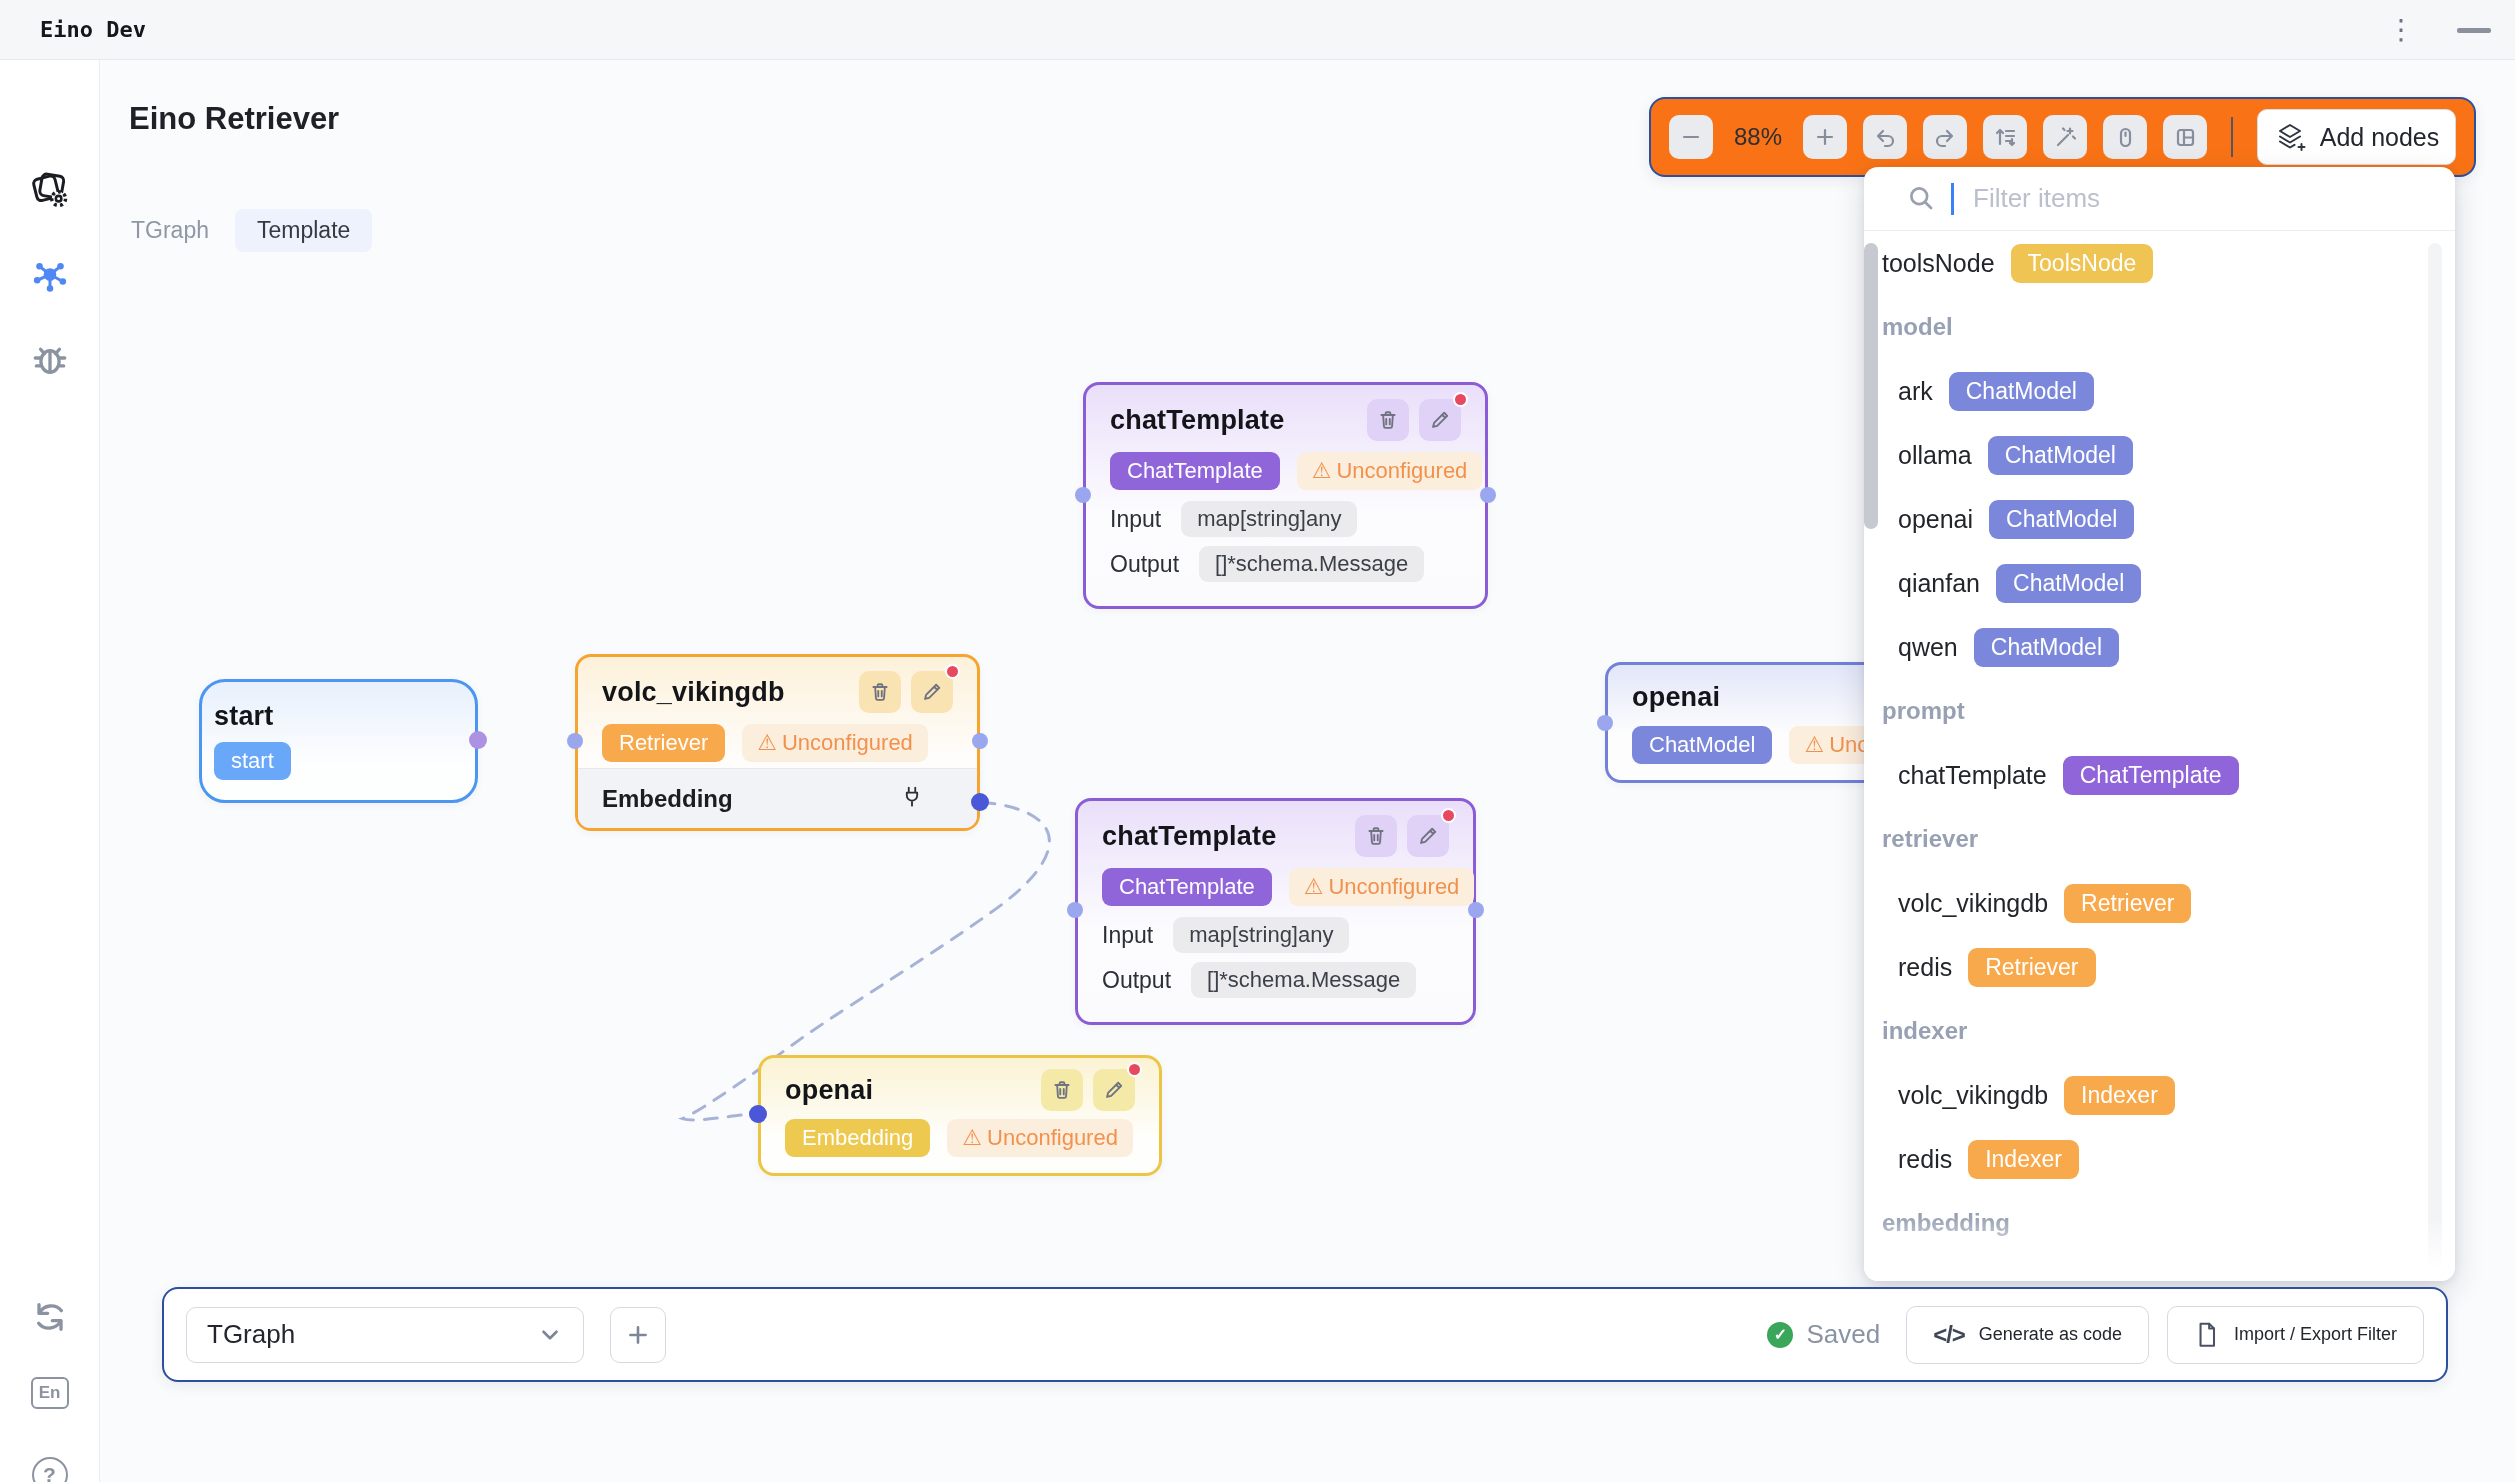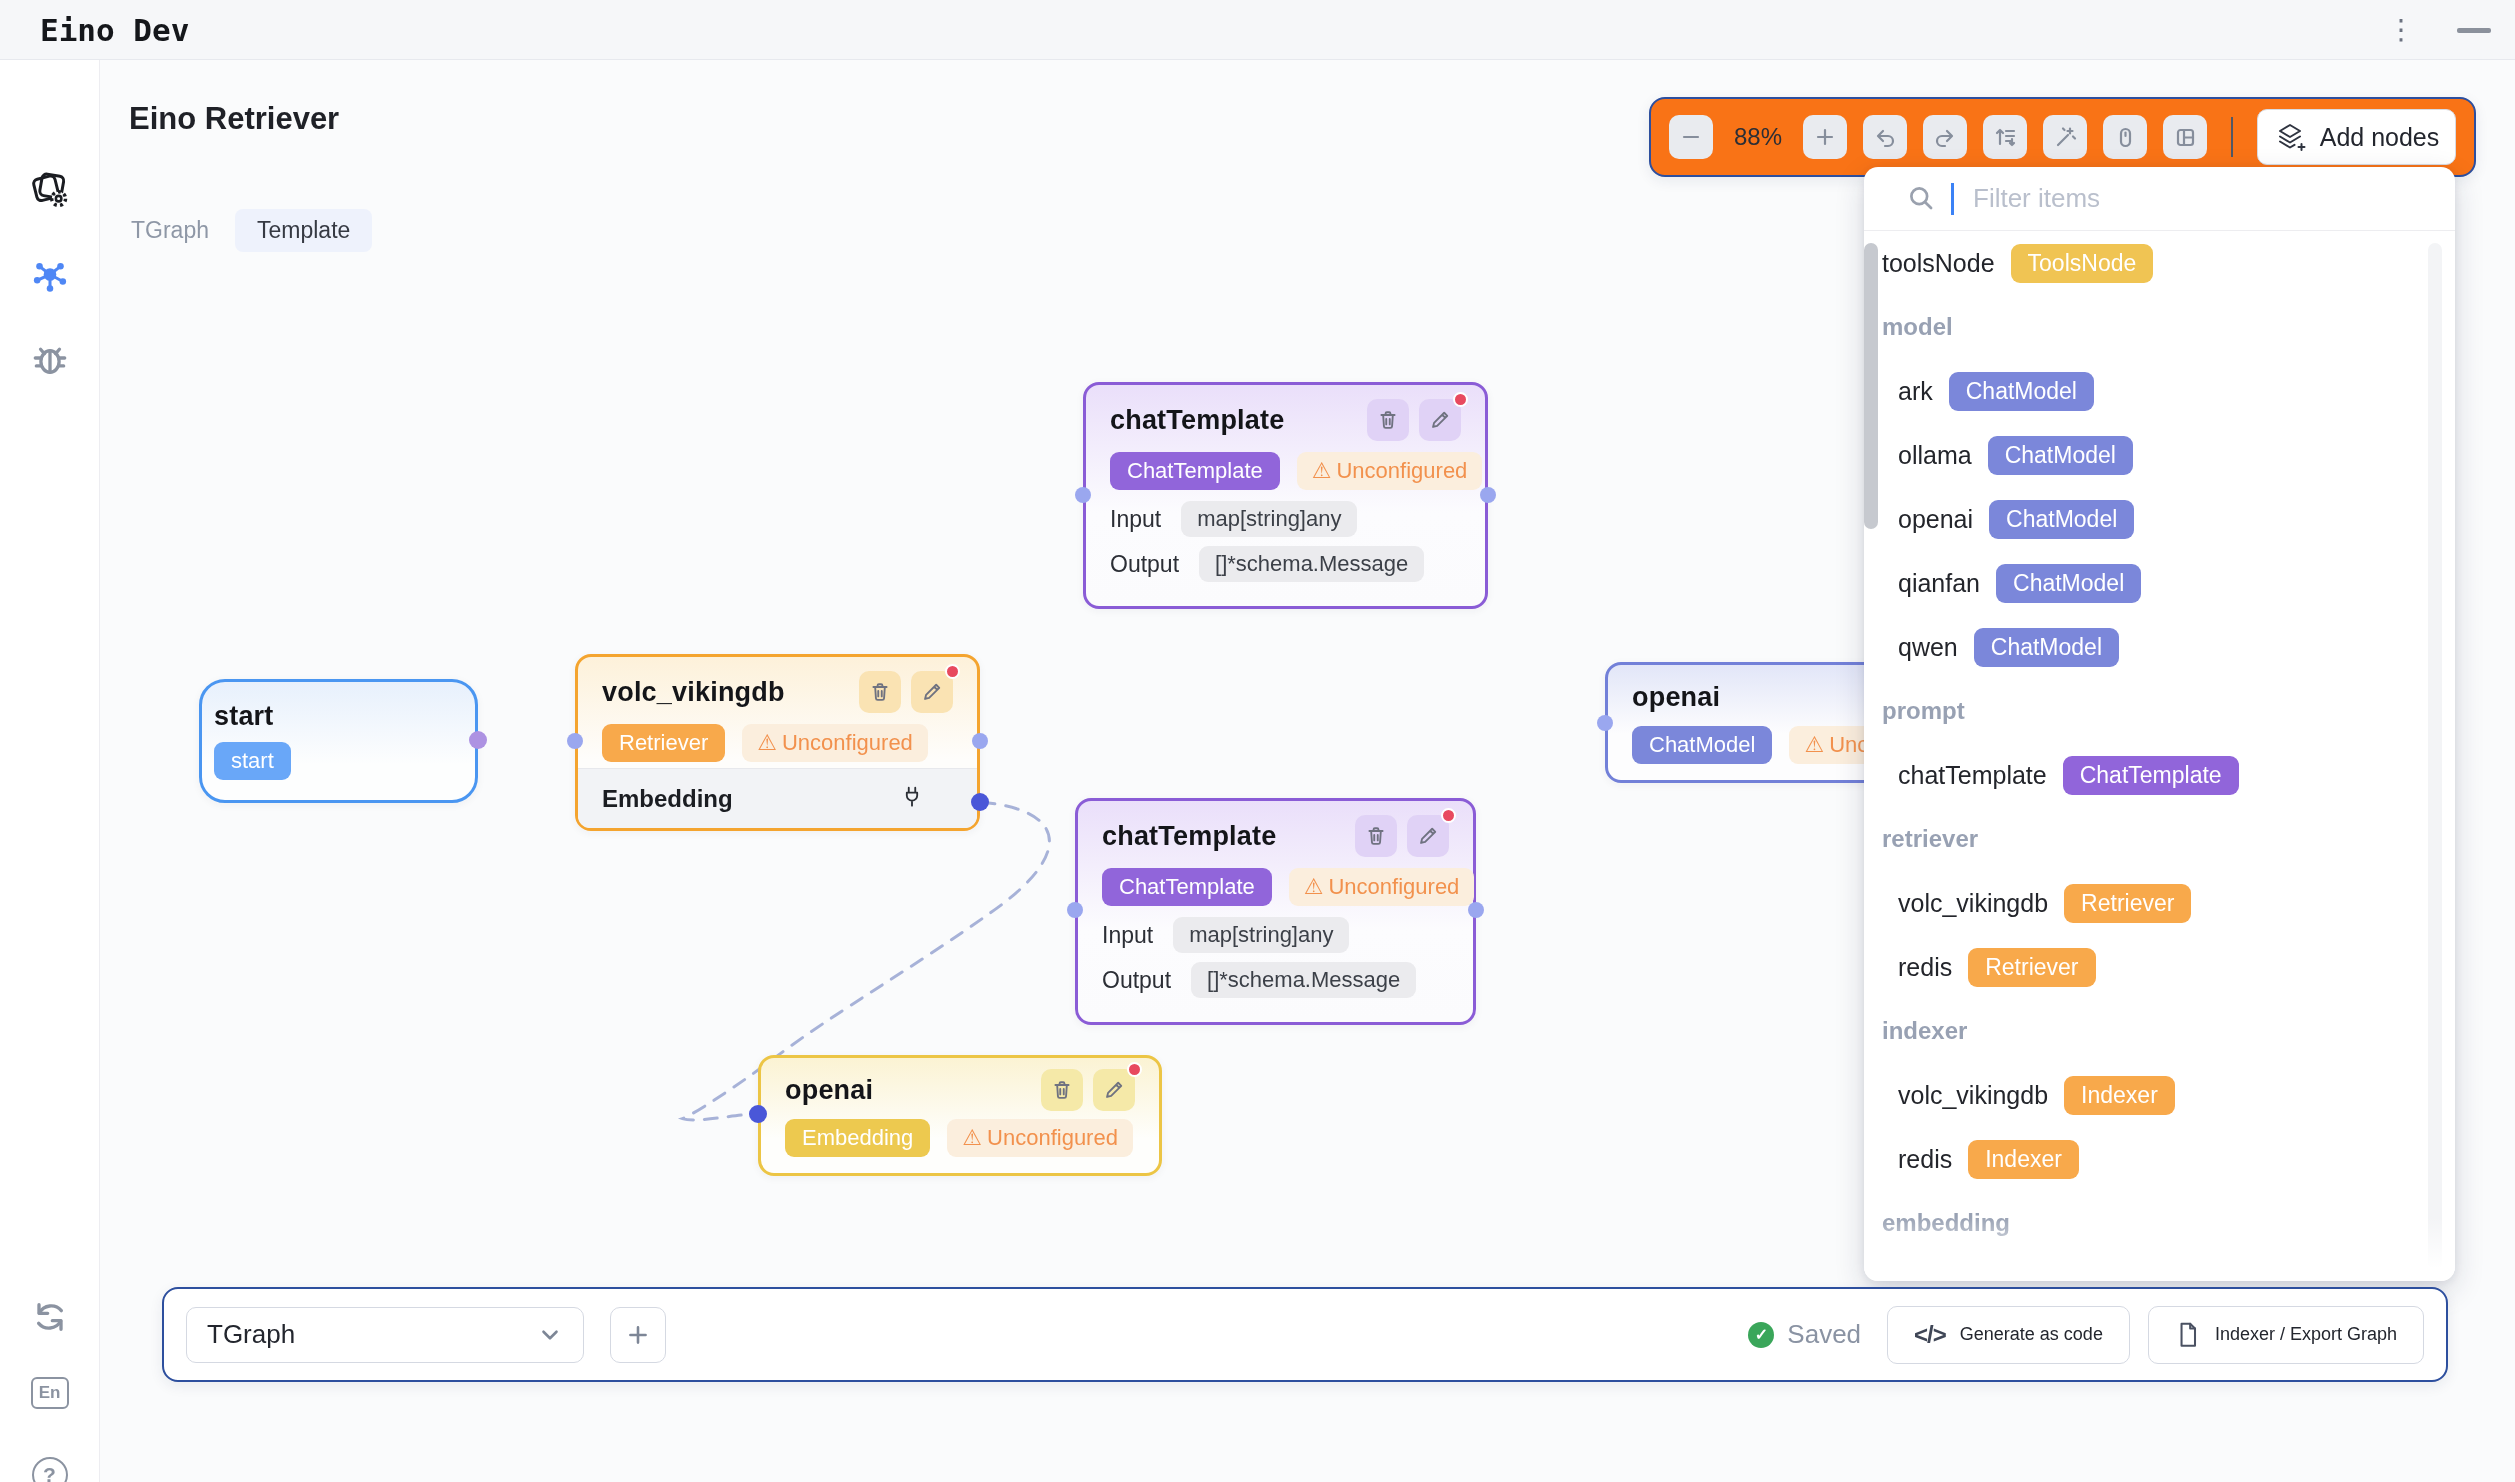--- a/index.html
+++ b/index.html
@@ -3,21 +3,21 @@
 <meta charset="utf-8">
 <style>
   * { margin:0; padding:0; box-sizing:border-box; }
   html,body { width:2515px; height:1483px; overflow:hidden; }
   body { font-family:"Liberation Sans", sans-serif; background:#fafbfc; color:#1c1e24; }
   .app { position:relative; width:2515px; height:1483px; background:#fafbfc; overflow:hidden; }
 
   
   .topbar { position:absolute; top:0; left:0; right:0; height:60px; background:#f6f7f9;
     border-bottom:1px solid #e7e9ee; z-index:9; display:flex; align-items:center; }
-  .app-title { font-family:"DejaVu Sans Mono", monospace; font-weight:bold; font-size:31px;
+  .app-title { font-family:"DejaVu Sans Mono", monospace; font-weight:bold; font-size:22px;
     color:#15171b; margin-left:40px; }
   .win-controls { position:absolute; right:24px; top:0; height:60px; display:flex; align-items:center; gap:42px; }
   .menu-dots { font-size:28px; color:#6b7280; line-height:1; }
   .minimize { width:34px; height:5px; background:#8b919c; border-radius:2px; }
 
   
   .sidebar { position:absolute; top:60px; left:0; bottom:0; width:100px; background:#ffffff;
     border-right:1px solid #ededf1; z-index:9; }
   .side-ic { position:absolute; left:50%; transform:translateX(-50%); display:flex;
     align-items:center; justify-content:center; cursor:pointer; }
@@ -531,18 +531,18 @@
     </div>
     <div class="bbtn gen-btn">
       <span class="code-glyph">&lt;/&gt;</span>
       <span class="lbl">Generate as code</span>
     </div>
     <div class="bbtn">
       <svg width="26" height="28" viewBox="0 0 24 26">
           <path d="M6 2.5 h8 l4.5 4.5 v16 H6 Z"></path>
           <path d="M14 2.5 v4.5 h4.5"></path>
         </svg>
-      <span class="lbl">Indexer / Export Graph</span>
+      <span class="lbl">Import / Export Filter</span>
     </div>
   </div>
 
 </div>
 
 
 </body></html>

